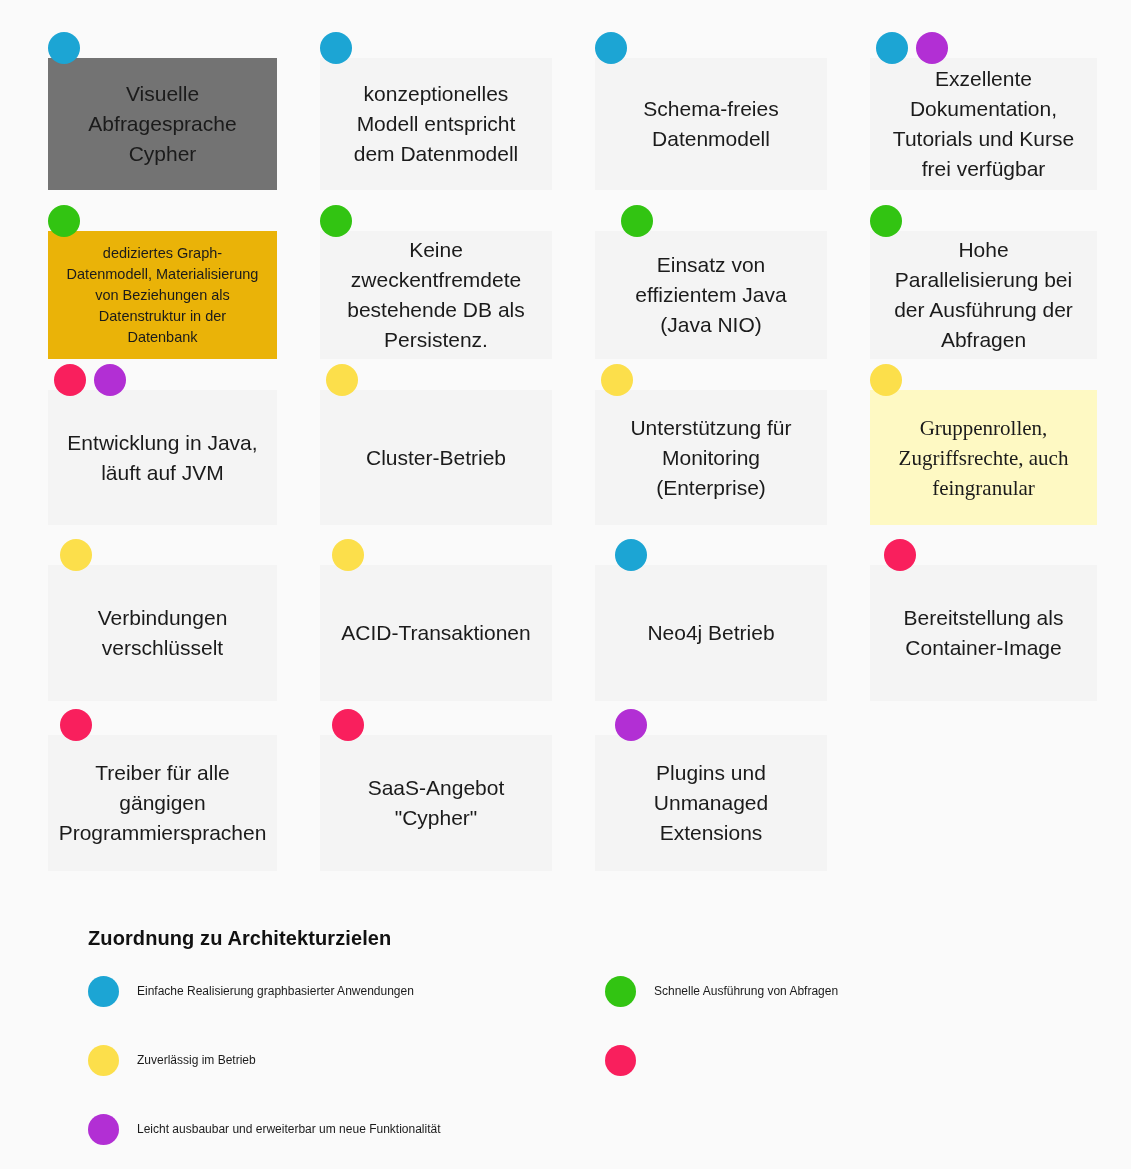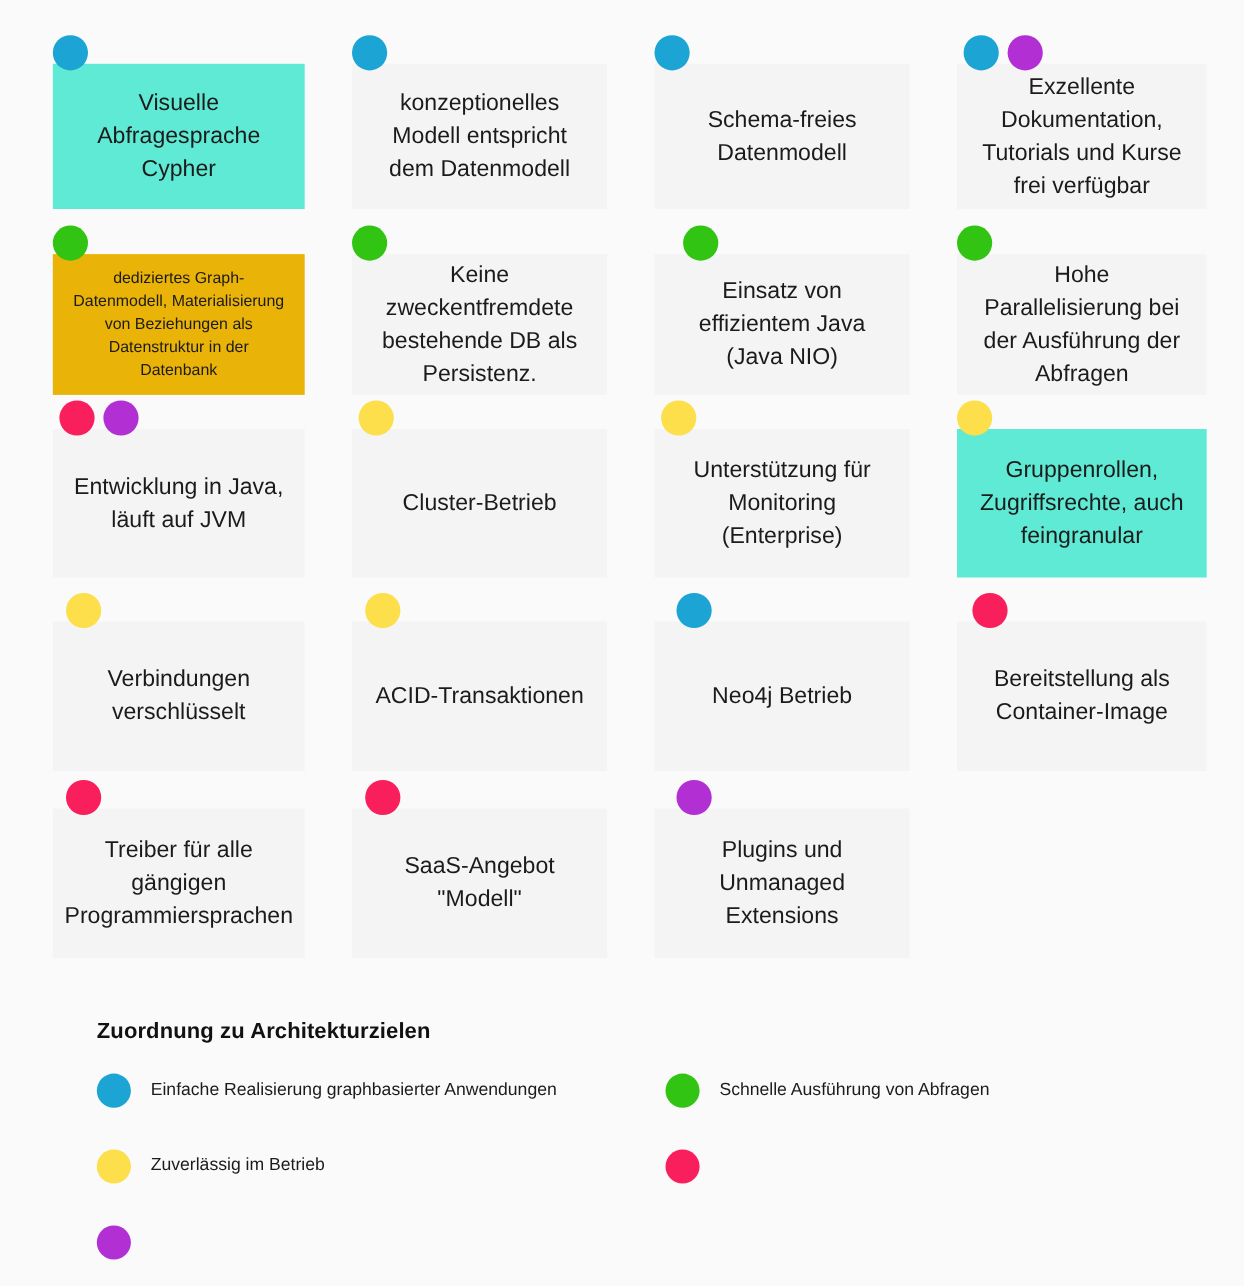--- a/index.html
+++ b/index.html
@@ -102,32 +102,32 @@
   }
 
   .legend-dot {
     width: 31px;
     height: 31px;
     border-radius: 50%;
     flex: 0 0 auto;
   }
 
   .legend-label {
-    font-size: 16px;
+    font-size: 12px;
     line-height: 20px;
     color: #1b1b1b;
     white-space: nowrap;
   }
 </style>
 </head>
 <body>
 
 <div id="card-grid">
     <div class="card-slot" style="left: 48px; top: 32px; width: 229px;">
-      <div class="card" style="height: 132px; background: #5eead4;">
+      <div class="card" style="height: 132px; background: #737373;">
         <span class="card-label">Visuelle
 Abfragesprache
 Cypher</span>
       </div>
       <div class="dot-row" style="left: 0px;">
         <span class="dot" style="background: rgb(28, 165, 212);"></span>
       </div>
     </div>
     <div class="card-slot" style="left: 320px; top: 32px; width: 232px;">
       <div class="card" style="height: 132px; background: rgb(244, 244, 244);">
@@ -226,21 +226,21 @@
       <div class="card" style="height: 135px; background: rgb(244, 244, 244);">
         <span class="card-label">Unterstützung für
 Monitoring
 (Enterprise)</span>
       </div>
       <div class="dot-row" style="left: 6px;">
         <span class="dot" style="background: rgb(252, 223, 75);"></span>
       </div>
     </div>
     <div class="card-slot" style="left: 870px; top: 364px; width: 227px;">
-      <div class="card" style="height: 135px; background: #5eead4;">
+      <div class="card" style="height: 135px; background: #fef9c3; font-family: Liberation Serif, serif;">
         <span class="card-label">Gruppenrollen,
 Zugriffsrechte, auch
 feingranular</span>
       </div>
       <div class="dot-row" style="left: 0px;">
         <span class="dot" style="background: rgb(252, 223, 75);"></span>
       </div>
     </div>
     <div class="card-slot" style="left: 48px; top: 539px; width: 229px;">
       <div class="card" style="height: 136px; background: rgb(244, 244, 244);">
@@ -282,21 +282,21 @@
 gängigen
 Programmiersprachen</span>
       </div>
       <div class="dot-row" style="left: 12px;">
         <span class="dot" style="background: rgb(249, 31, 93);"></span>
       </div>
     </div>
     <div class="card-slot" style="left: 320px; top: 709px; width: 232px;">
       <div class="card" style="height: 136px; background: rgb(244, 244, 244);">
         <span class="card-label">SaaS-Angebot
-"Modell"</span>
+"Cypher"</span>
       </div>
       <div class="dot-row" style="left: 12px;">
         <span class="dot" style="background: rgb(249, 31, 93);"></span>
       </div>
     </div>
     <div class="card-slot" style="left: 595px; top: 709px; width: 232px;">
       <div class="card" style="height: 136px; background: rgb(244, 244, 244);">
         <span class="card-label">Plugins und
 Unmanaged
 Extensions</span>
@@ -320,15 +320,16 @@
       </div>
       <div class="legend-item" style="left: 88px; top: 139px;">
         <span class="legend-dot" style="background: rgb(252, 223, 75);"></span>
         <span class="legend-label">Zuverlässig im Betrieb</span>
       </div>
       <div class="legend-item" style="left: 605px; top: 139px;">
         <span class="legend-dot" style="background: rgb(249, 31, 93);"></span>
       </div>
       <div class="legend-item" style="left: 88px; top: 208px;">
         <span class="legend-dot" style="background: rgb(178, 47, 212);"></span>
+        <span class="legend-label">Leicht ausbaubar und erweiterbar um neue Funktionalität</span>
       </div>
     </div>
 </div>
 
 </body></html>

